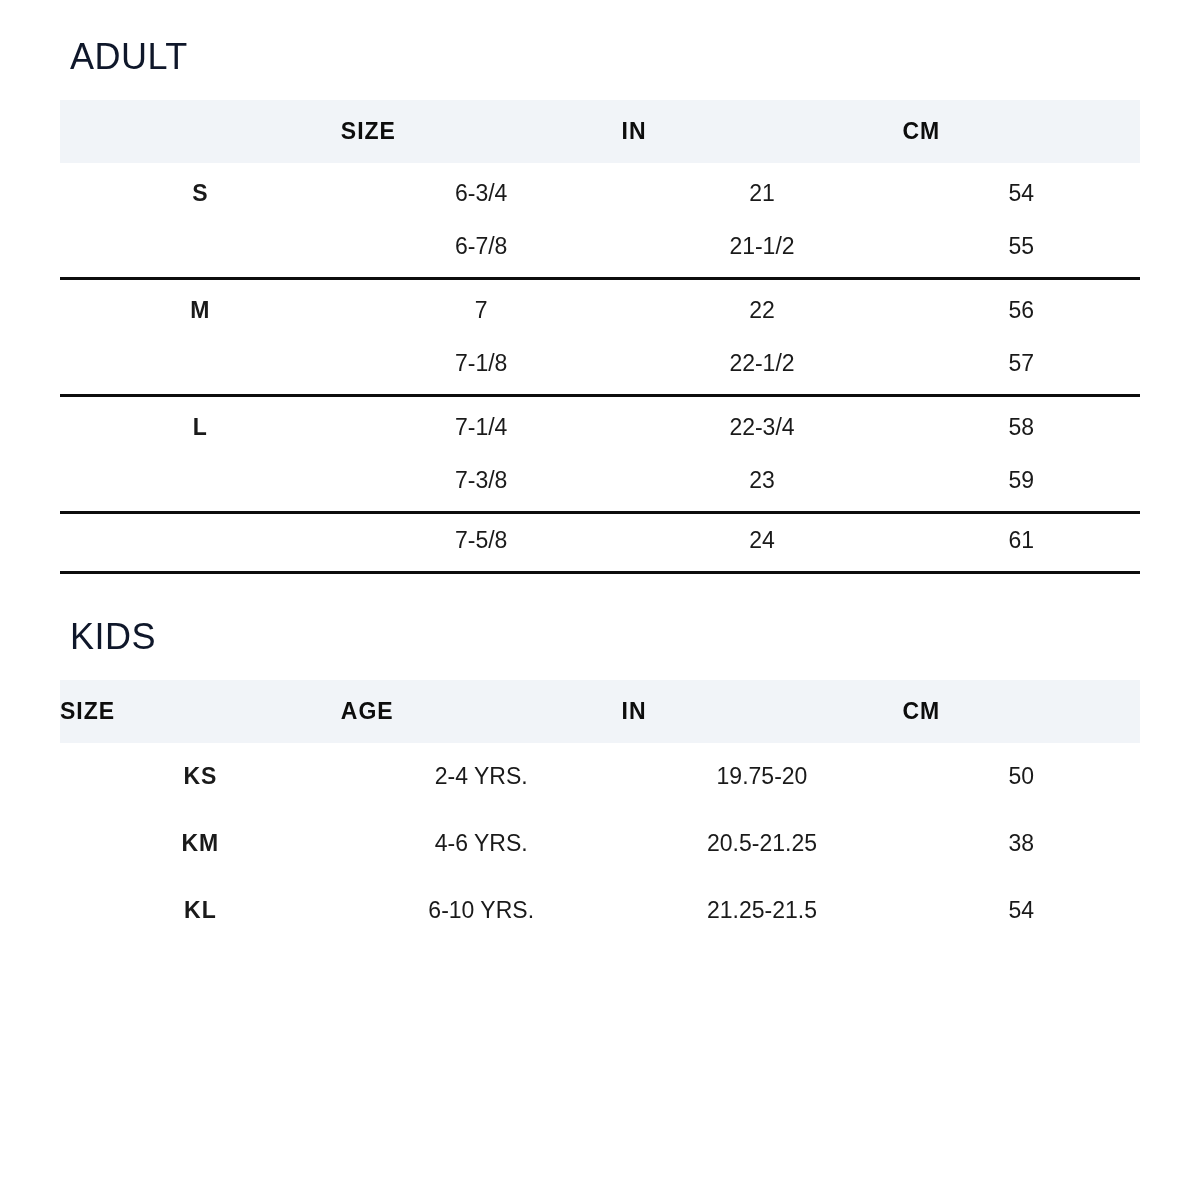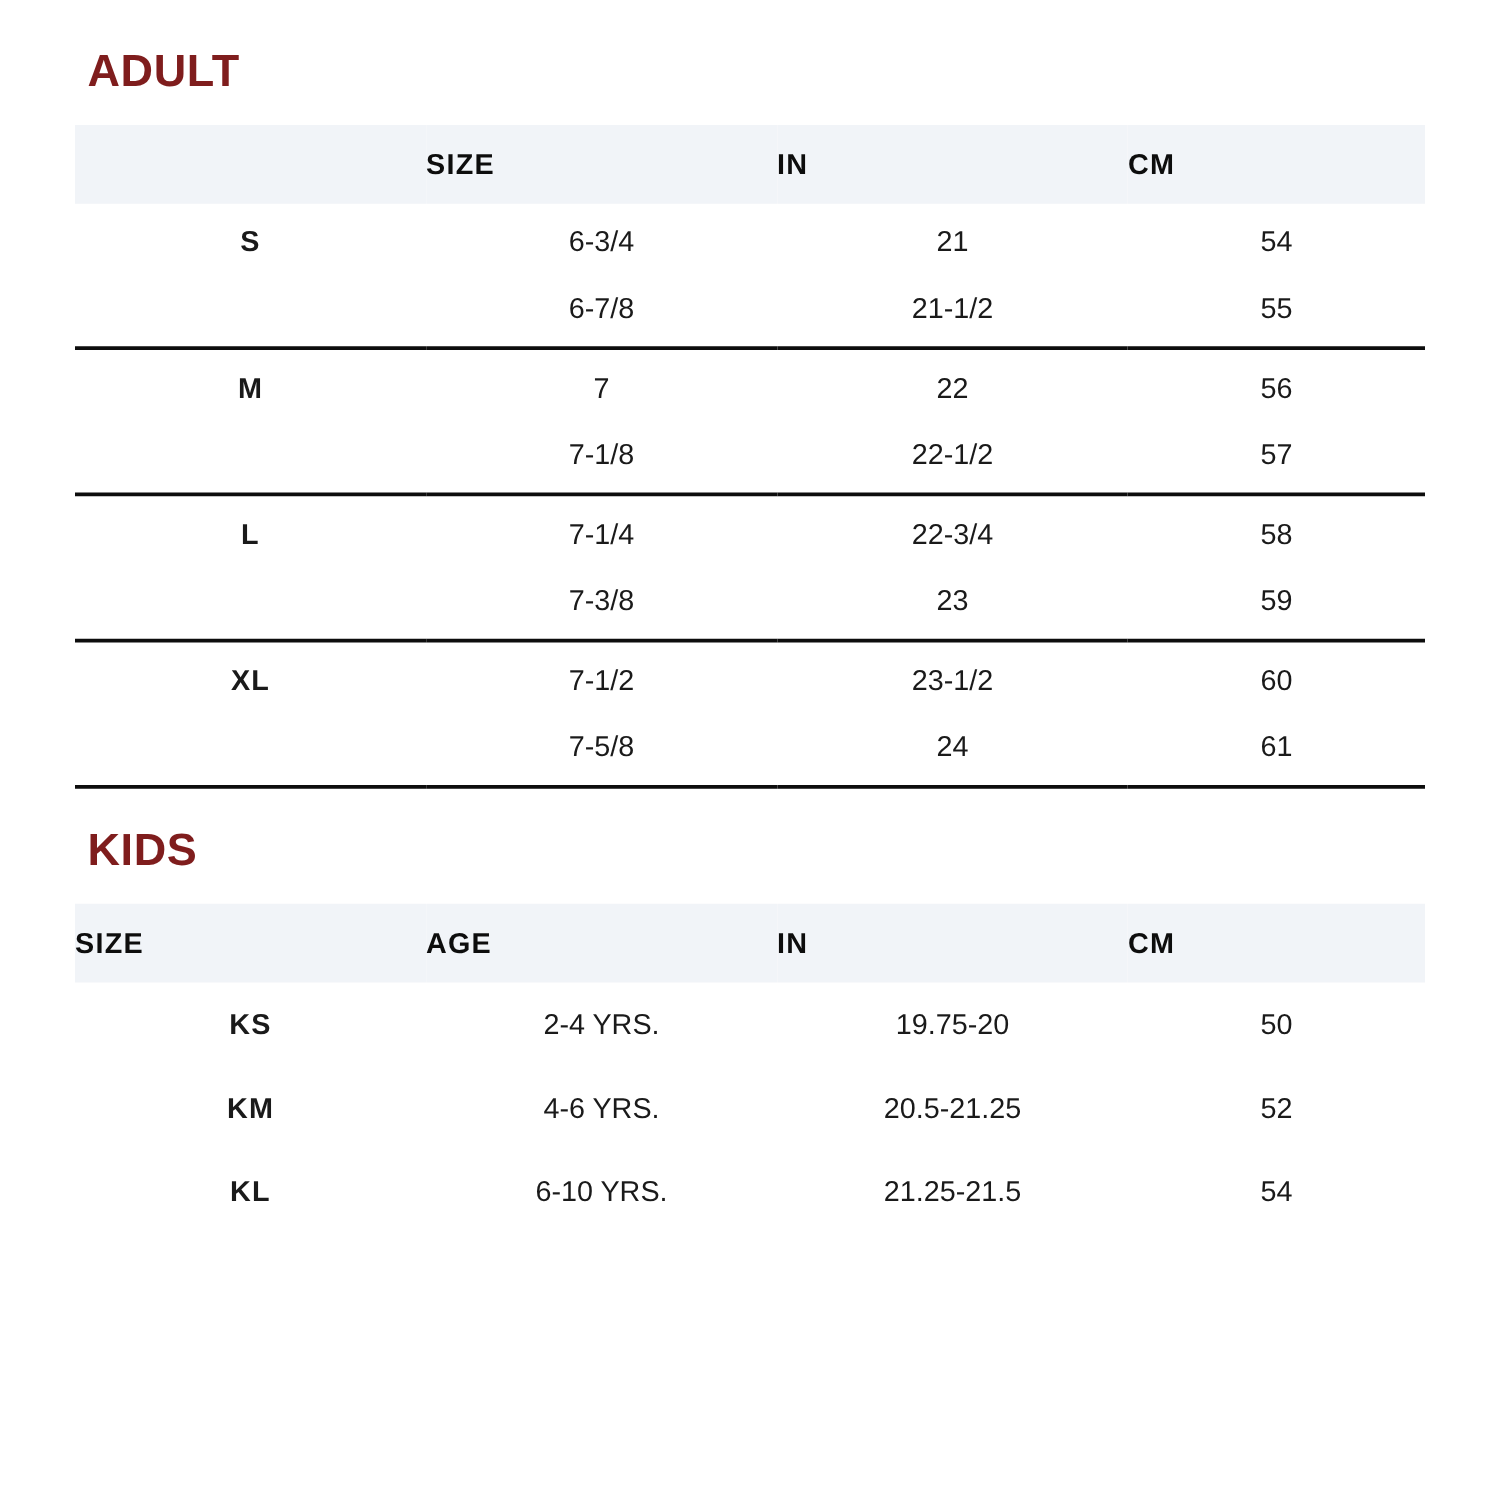--- a/index.html
+++ b/index.html
@@ -16,27 +16,27 @@
   }
   .page {
     position: relative;
     width: 1200px;
     height: 1200px;
     box-sizing: border-box;
     padding: 36px 60px 0 60px;
   }
   .section-title {
     font-size: 36px;
-    font-weight: bold;
+    font-weight: normal;
     letter-spacing: 0.5px;
-    color: #7f1d1d;
+    color: #0f172a;
     margin: 0 0 22px 10px;
   }
   .section-title.kids {
-    margin-top: 14px;
+    margin-top: 28px;
   }
   table {
     border-collapse: collapse;
     width: 1080px;
     table-layout: fixed;
   }
   thead tr {
     background: #f1f4f8;
   }
   th {
@@ -136,26 +136,20 @@
         <td>7-1/4</td>
         <td>22-3/4</td>
         <td>58</td>
       </tr>
       <tr class="group-end pair-end">
         <td class="size-label"></td>
         <td>7-3/8</td>
         <td>23</td>
         <td>59</td>
       </tr>
-      <tr class="group-start">
-        <td class="size-label">XL</td>
-        <td>7-1/2</td>
-        <td>23-1/2</td>
-        <td>60</td>
-      </tr>
       <tr class="group-end pair-end">
         <td class="size-label"></td>
         <td>7-5/8</td>
         <td>24</td>
         <td>61</td>
       </tr>
     </tbody>
   </table>
 
   <div class="spacer-10"></div>
@@ -181,21 +175,21 @@
       <tr>
         <td class="size-label">KS</td>
         <td>2-4 YRS.</td>
         <td>19.75-20</td>
         <td>50</td>
       </tr>
       <tr>
         <td class="size-label">KM</td>
         <td>4-6 YRS.</td>
         <td>20.5-21.25</td>
-        <td>52</td>
+        <td>38</td>
       </tr>
       <tr>
         <td class="size-label">KL</td>
         <td>6-10 YRS.</td>
         <td>21.25-21.5</td>
         <td>54</td>
       </tr>
     </tbody>
   </table>
 

